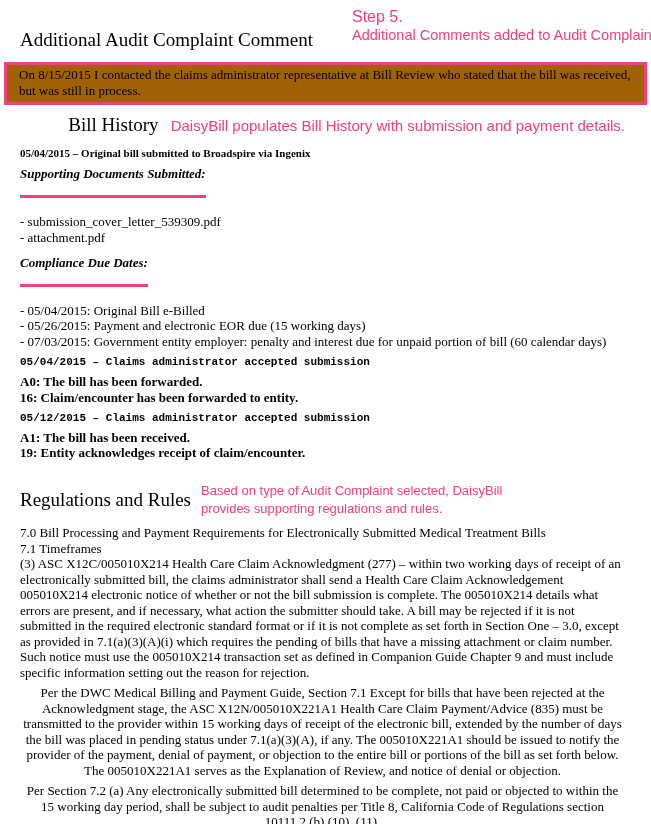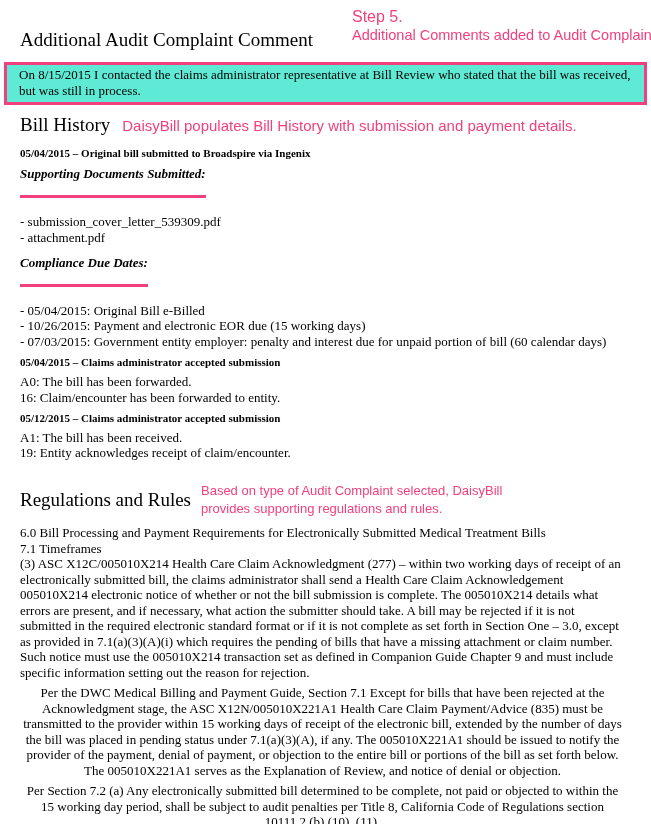--- a/index.html
+++ b/index.html
@@ -27,44 +27,44 @@
   .top-header .h-big { position:absolute; left:0; top:27px; }
   .step-block { position:absolute; left:332px; top:6px; }
   .step-label { font-size:16px; line-height:21px; }
   .step-desc  { font-size:14.5px; line-height:17px; white-space:nowrap; }
 
   
   .comment-box {
     margin:6px -22px 7px -16px;
     border:3px solid #f23f7d;
     padding:2px 10px 3px 12px;
-    background:#5eead4;
+    background:#a16207;
   }
   .comment-box p { font-size:13px; line-height:16px; }
 
   
-  .sec-row { display:flex; align-items:baseline; margin-top:4px; }
+  .sec-row { display:flex; align-items:baseline; margin-top:4px;justify-content:flex-end; }
   .sec-row .note { font-size:15px; margin-left:12px; white-space:nowrap; }
   .regs-row { display:flex; align-items:center; margin-top:21px; }
   .regs-row .note2 { font-size:13px; line-height:18px; margin-left:10px; }
 
   
   .evt-title { font-size:11px; font-weight:bold; line-height:16px; margin-top:7px; white-space:nowrap; }
   .lbl-underlined {
     display:inline-block;
     font-size:13px; font-weight:bold; font-style:italic; line-height:15px;
     border-bottom:3px solid #f23f7d;
     padding-bottom:14px;
     margin-top:5px;
   }
   .line { font-size:13px; line-height:15.8px; white-space:nowrap; }
   .docs { margin-top:16px; }
   .comp-label { margin-top:9px; }
-  .evt2 { margin-top:4px; }
-  .body-lines { margin-top:4px; }
+  .evt2 { margin-top:4px;font-family:Liberation Mono, monospace; }
+  .body-lines { margin-top:4px;font-weight:bold; }
 
   
   .para { font-size:13px; line-height:15.5px; margin-top:5px; }
   .para .pline { white-space:nowrap; }
   .para1 { margin-top:7px; }
   .para-gap { margin-top:5px;text-align:center; }
 
   
   .compliant-row { display:flex; align-items:baseline; margin-top:5px;gap:11px; }
   .compliant-title {
@@ -103,21 +103,21 @@
     <div class="docs">
       <div class="line">- submission_cover_letter_539309.pdf</div>
       <div class="line">- attachment.pdf</div>
     </div>
   </div>
 
   <div>
     <span class="lbl-underlined comp-label">Compliance Due Dates:</span>
     <div class="docs">
       <div class="line">- 05/04/2015: Original Bill e-Billed</div>
-      <div class="line">- 10/26/2015: Payment and electronic EOR due (15 working days)</div>
+      <div class="line">- 05/26/2015: Payment and electronic EOR due (15 working days)</div>
       <div class="line">- 07/03/2015: Government entity employer: penalty and interest due for unpaid portion of bill (60 calendar days)</div>
     </div>
   </div>
 
   <div class="evt-title evt2">05/04/2015 – Claims administrator accepted submission</div>
   <div class="body-lines">
     <div class="line">A0: The bill has been forwarded.</div>
     <div class="line">16: Claim/encounter has been forwarded to entity.</div>
   </div>
 
@@ -129,21 +129,21 @@
 
   <div class="regs-row">
     <div class="h-big">Regulations and Rules</div>
     <div class="note2 annot">
       <div>Based on type of Audit Complaint selected, DaisyBill</div>
       <div>provides supporting regulations and rules.</div>
     </div>
   </div>
 
   <div class="para para1">
-    <div class="pline">6.0 Bill Processing and Payment Requirements for Electronically Submitted Medical Treatment Bills</div>
+    <div class="pline">7.0 Bill Processing and Payment Requirements for Electronically Submitted Medical Treatment Bills</div>
     <div class="pline">7.1 Timeframes</div>
     <div>(3) ASC X12C/005010X214 Health Care Claim Acknowledgment (277) – within two working days of receipt of an electronically submitted bill, the claims administrator shall send a Health Care Claim Acknowledgement 005010X214 electronic notice of whether or not the bill submission is complete. The 005010X214 details what errors are present, and if necessary, what action the submitter should take. A bill may be rejected if it is not submitted in the required electronic standard format or if it is not complete as set forth in Section One – 3.0, except as provided in 7.1(a)(3)(A)(i) which requires the pending of bills that have a missing attachment or claim number. Such notice must use the 005010X214 transaction set as defined in Companion Guide Chapter 9 and must include specific information setting out the reason for rejection.</div>
   </div>
 
   <div class="para para-gap">Per the DWC Medical Billing and Payment Guide, Section 7.1 Except for bills that have been rejected at the Acknowledgment stage, the ASC X12N/005010X221A1 Health Care Claim Payment/Advice (835) must be transmitted to the provider within 15 working days of receipt of the electronic bill, extended by the number of days the bill was placed in pending status under 7.1(a)(3)(A), if any. The 005010X221A1 should be issued to notify the provider of the payment, denial of payment, or objection to the entire bill or portions of the bill as set forth below. The 005010X221A1 serves as the Explanation of Review, and notice of denial or objection.</div>
 
   <div class="para para-gap">Per Section 7.2 (a) Any electronically submitted bill determined to be complete, not paid or objected to within the 15 working day period, shall be subject to audit penalties per Title 8, California Code of Regulations section 10111.2 (b) (10), (11).</div>
 
   <div class="compliant-row">
     <div class="compliant-title">Compliant Bill Delivery</div>

